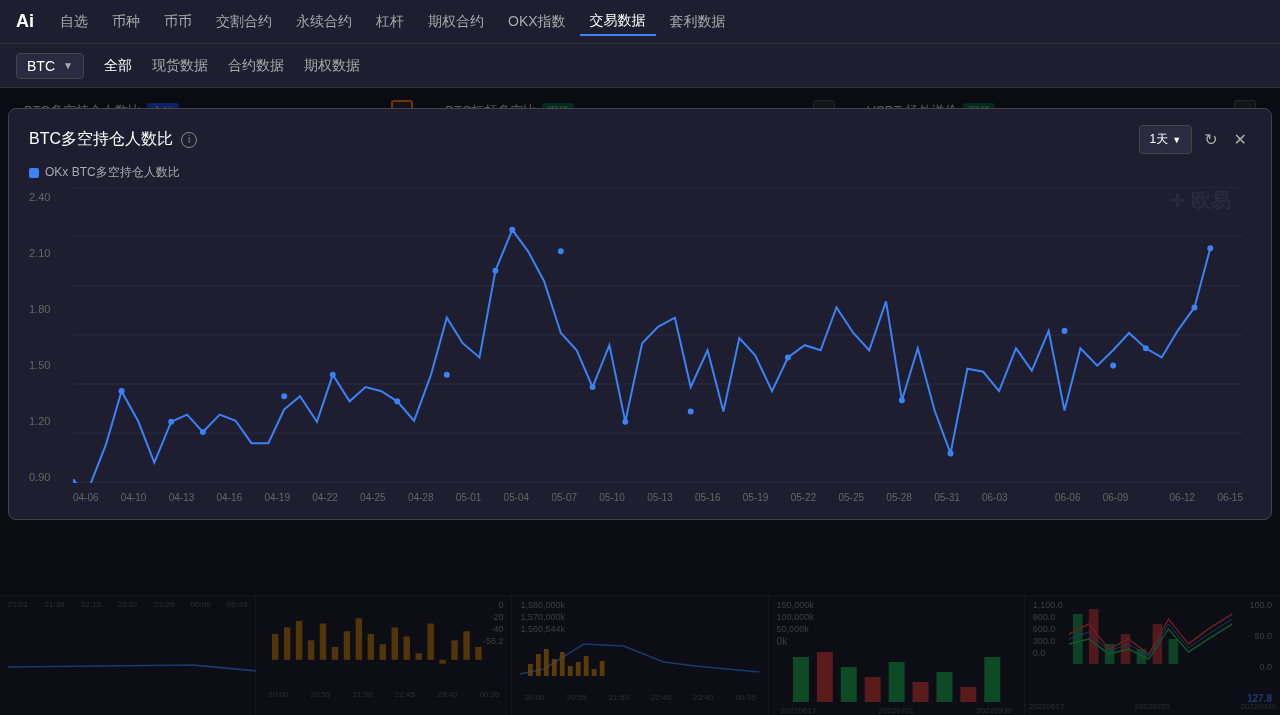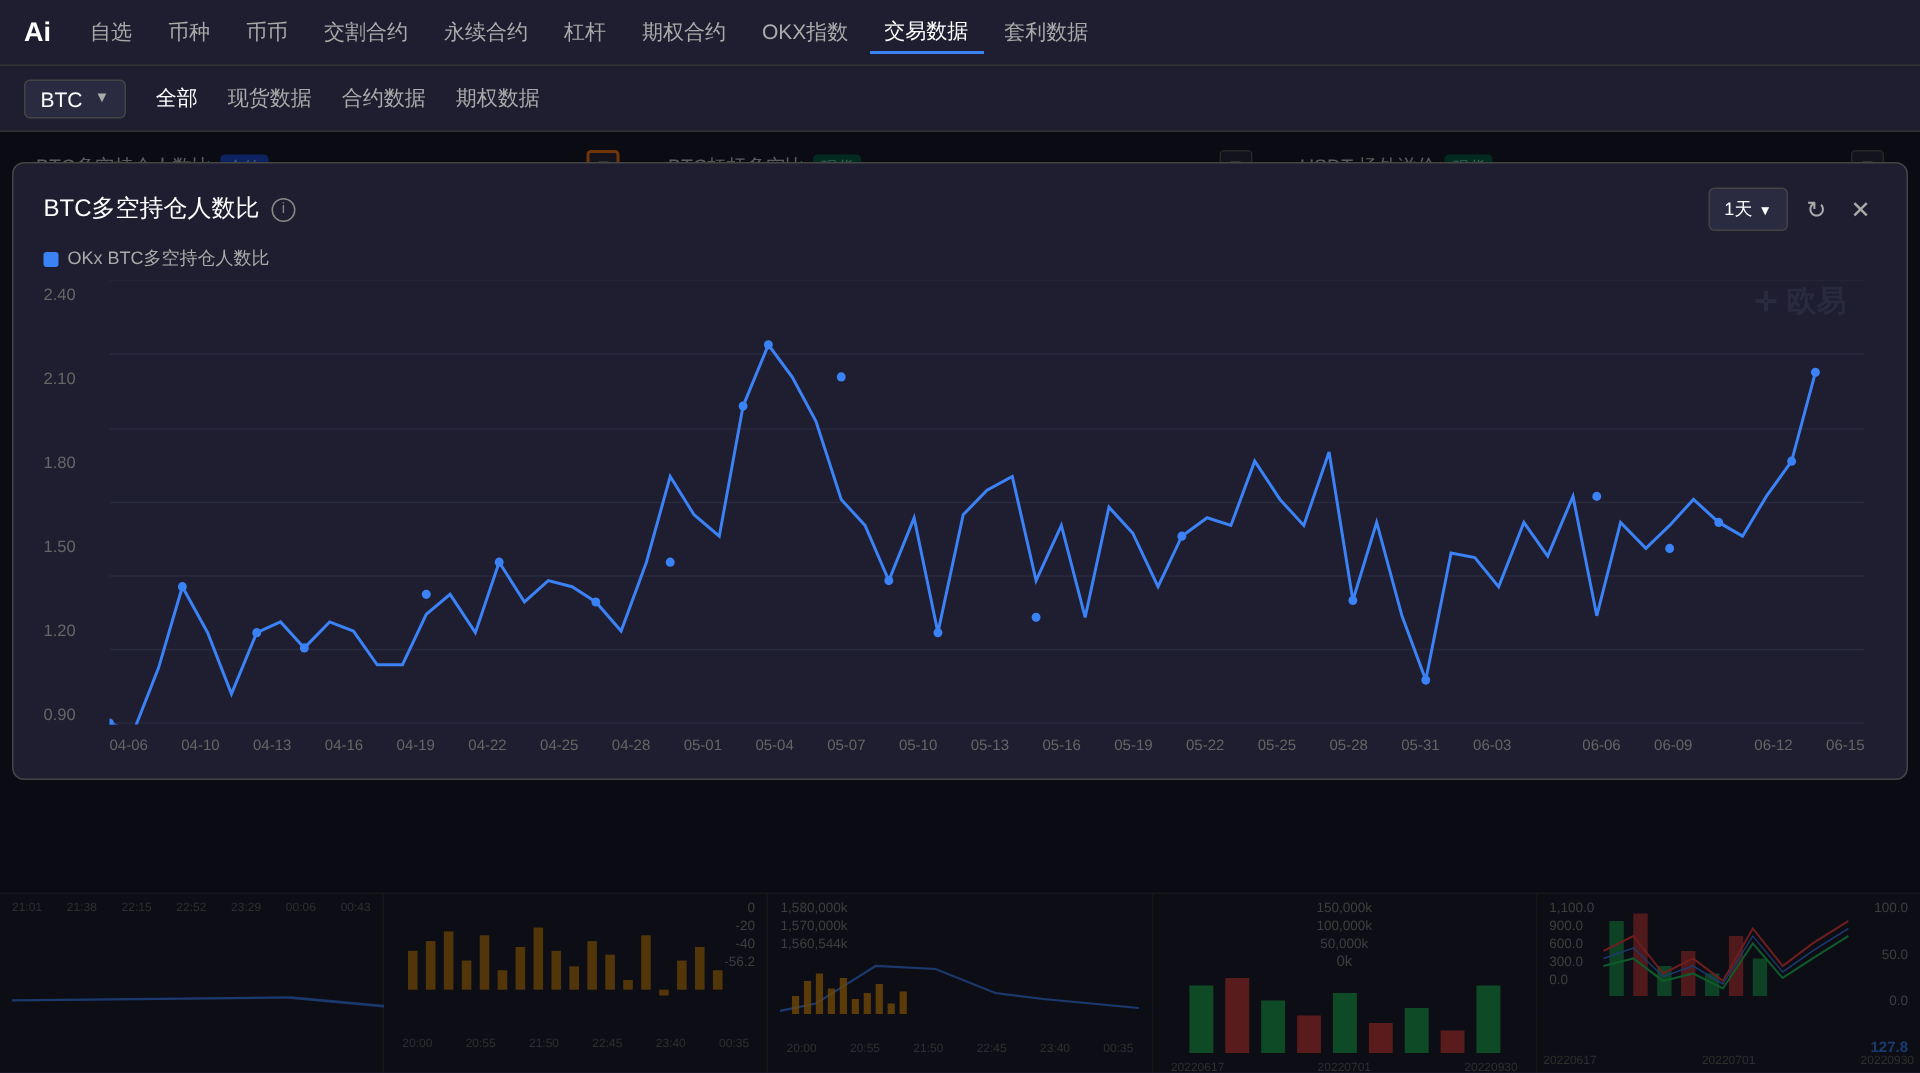--- a/index.html
+++ b/index.html
@@ -152,21 +152,21 @@
       <div style="display:flex;justify-content:space-between;padding:0 4px;">
         <span style="font-size:8px;color:#666;">20:00</span>
         <span style="font-size:8px;color:#666;">20:55</span>
         <span style="font-size:8px;color:#666;">21:50</span>
         <span style="font-size:8px;color:#666;">22:45</span>
         <span style="font-size:8px;color:#666;">23:40</span>
         <span style="font-size:8px;color:#666;">00:35</span>
       </div>
     </div>
 
-    <div style="flex:1;background:#1e1e30;border-top:1px solid #333;border-right:1px solid #333;padding:4px 8px;overflow:hidden;position:relative;text-align:center;">
+    <div style="flex:1;background:#1e1e30;border-top:1px solid #333;border-right:1px solid #333;padding:4px 8px;overflow:hidden;position:relative;">
       <div style="display:flex;flex-direction:column;gap:2px;">
         <span style="font-size:9px;color:#888;">150,000k</span>
         <span style="font-size:9px;color:#888;">100,000k</span>
         <span style="font-size:9px;color:#888;">50,000k</span>
         <span style="font-size:10px;color:#888;">0k</span>
       </div>
       <svg style="width:100%;height:55px;" viewBox="0 0 300 55" preserveAspectRatio="none">
         <rect x="20" y="10" width="20" height="45" fill="#22c55e" opacity="0.8"></rect>
         <rect x="50" y="5" width="20" height="50" fill="#ef4444" opacity="0.8"></rect>
         <rect x="80" y="20" width="20" height="35" fill="#22c55e" opacity="0.8"></rect>

